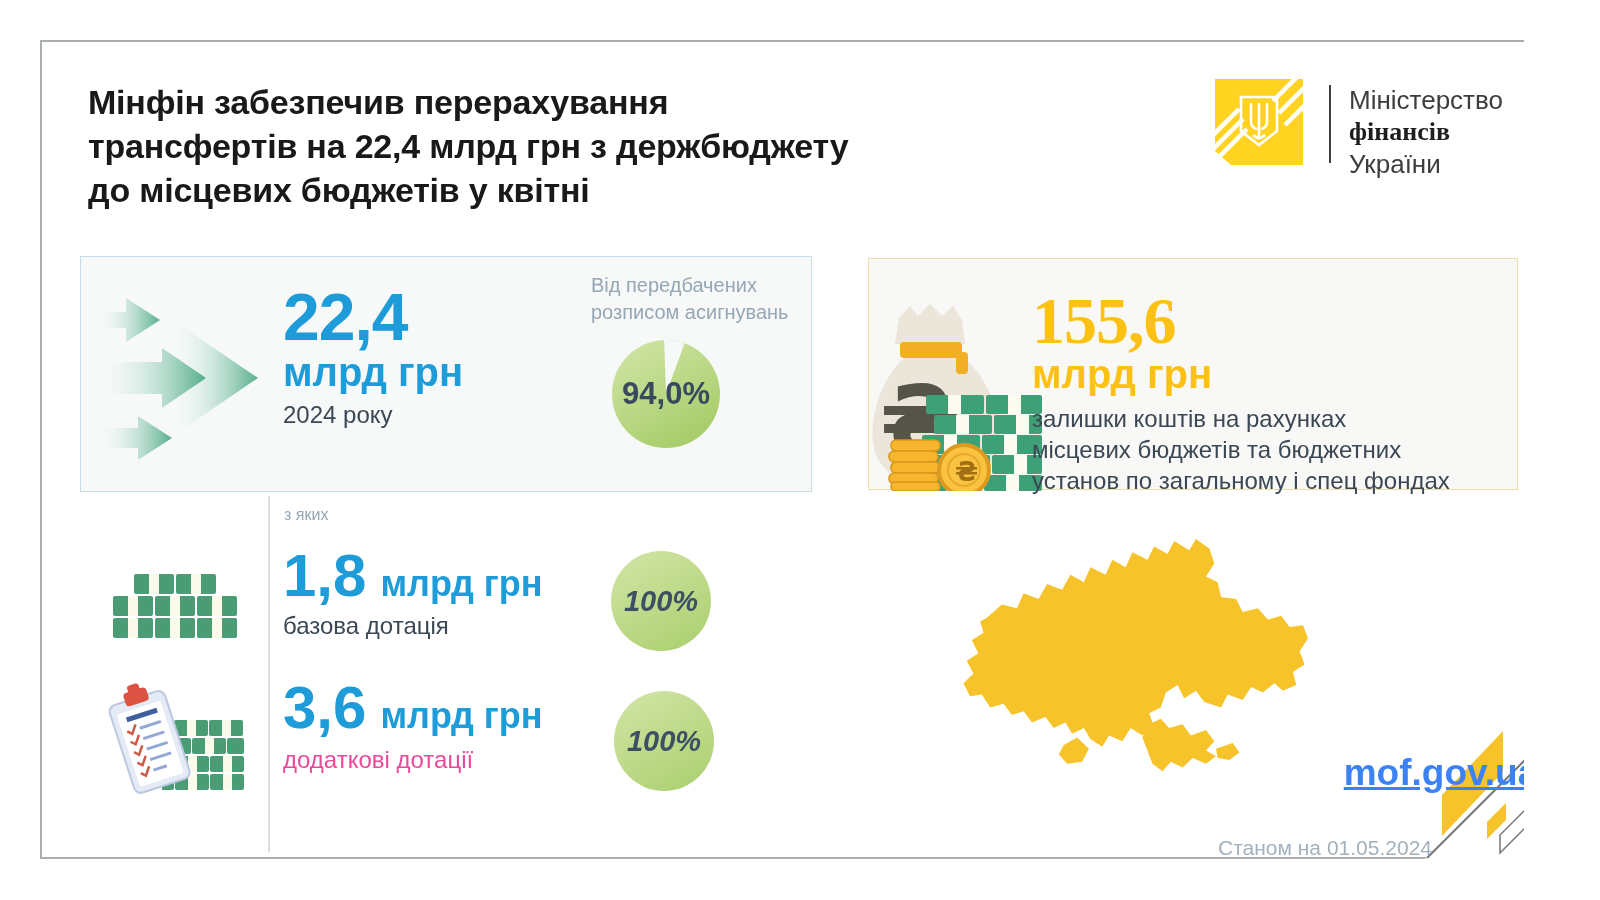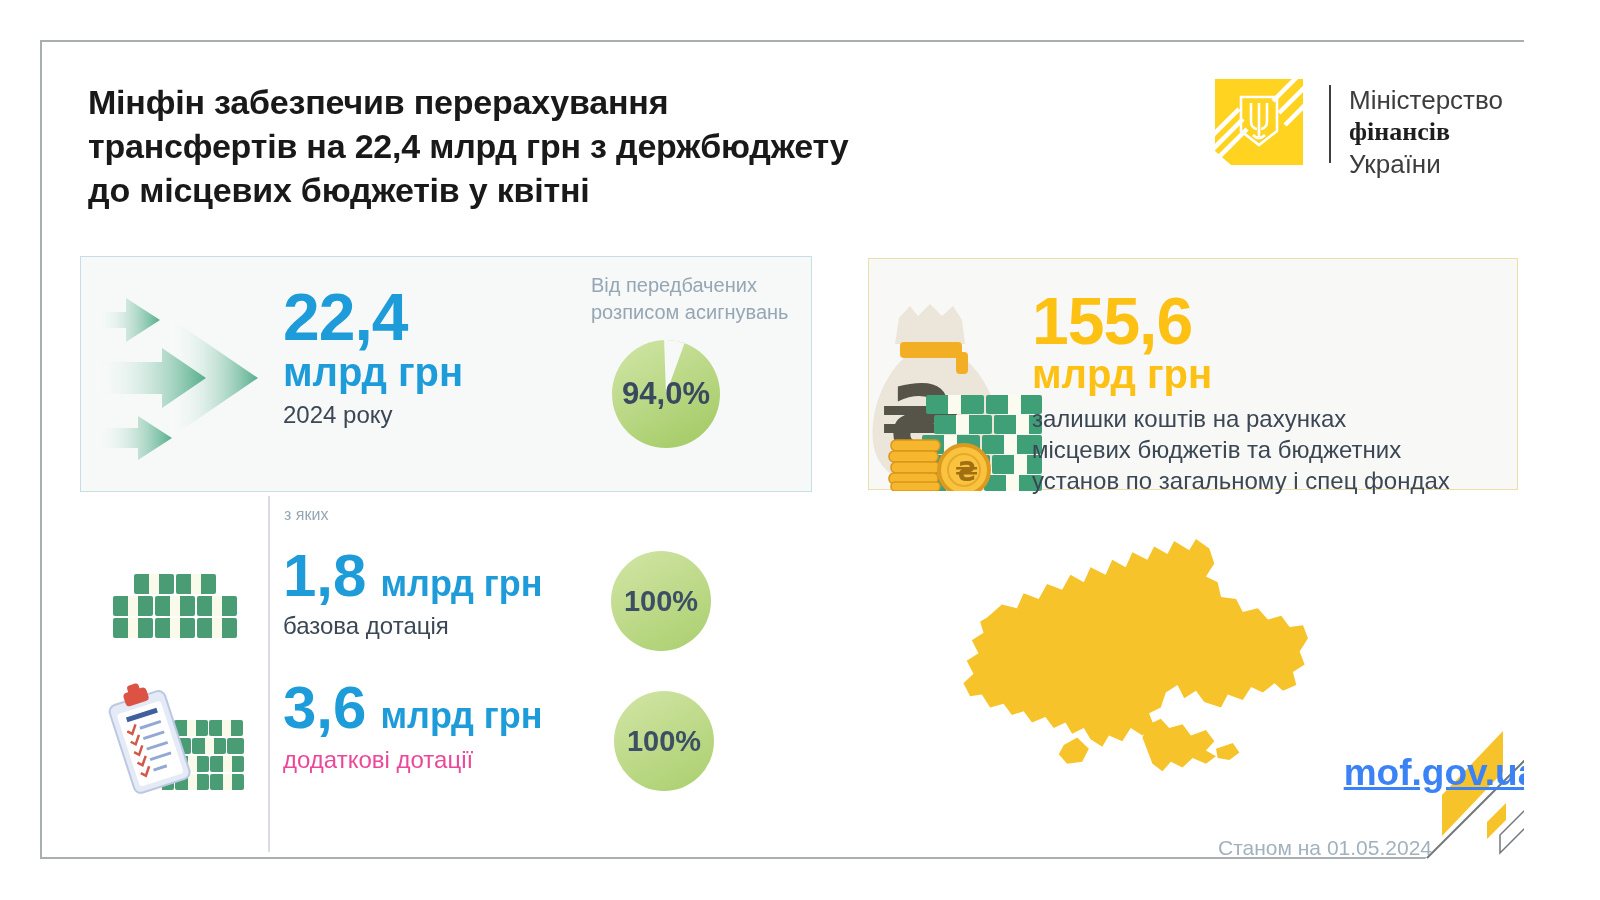--- a/index.html
+++ b/index.html
@@ -21,40 +21,40 @@
   .t-value{left:283px;top:284px;font-size:66px;line-height:66px;font-weight:bold;color:#1e9cd9;letter-spacing:-1px;}
   .t-unit{left:283px;top:350px;font-size:40px;line-height:44px;font-weight:bold;color:#1e9cd9;}
   .t-caption{left:283px;top:399px;font-size:24px;line-height:31px;color:#3b4754;}
   .pie-label{left:578px;top:272px;font-size:20px;line-height:27px;color:#95a6b4;margin-left:13px;}
   .pie-94{left:612px;top:340px;}
   .pie-94-text{left:598px;top:376px;width:136px;text-align:center;font-size:31px;font-weight:bold;color:#3a4a5e;}
 
   
   .box-balances{left:868px;top:258px;width:650px;height:232px;background:#f8f8f6;border:1px solid #ecdfab;box-sizing:border-box;}
   .money-icon{left:860px;top:302px;}
-  .b-value{left:1032px;top:288px;font-size:66px;line-height:66px;font-weight:bold;color:#fdc113;letter-spacing:-1px;}
+  .b-value{left:1032px;top:288px;font-size:66px;line-height:66px;font-weight:bold;color:#fdc113;letter-spacing:-1px;font-family:Liberation Serif, serif;}
   .b-unit{left:1032px;top:352px;font-size:40px;line-height:44px;font-weight:bold;color:#fdc113;}
   .b-caption{left:1032px;top:403px;font-size:24px;line-height:31px;color:#3b4754;}
 
   
   .v-divider{left:268px;top:496px;width:2px;height:356px;background:#d9dde1;}
   .intro{left:284px;top:506px;font-size:16px;color:#95a6b4;}
   .row-value{font-weight:bold;color:#1e9cd9;white-space:nowrap;}
   .row-value .big{font-size:60px;line-height:60px;}
   .row-value .med{font-size:36px;margin-left:14px;}
   .rv1{left:283px;top:546px;}
   .rv2{left:283px;top:678px;}
   .rc1{left:283px;top:612px;font-size:24px;color:#3b4754;}
   .rc2{left:283px;top:746px;font-size:24px;color:#ec4899;}
   .icon1{left:110px;top:560px;}
   .icon2{left:104px;top:680px;}
   .pct-circle{width:100px;height:100px;border-radius:50%;
       background:linear-gradient(150deg,#d2e5a6 0%,#aed173 90%);
       display:flex;align-items:center;justify-content:center;
-      font-size:29px;font-weight:bold;color:#3d4f63;}
+      font-size:29px;font-weight:bold;color:#3d4f63;font-style:italic;}
   .circle1{left:611px;top:551px;}
   .circle2{left:614px;top:691px;}
 
   
   .map{left:940px;top:526px;}
   .site{left:1340px;top:752px;width:202px;text-align:center;font-size:37px;font-weight:bold;color:#3b82f6;z-index:7;text-decoration:underline;}
   .asof{left:1218px;top:824px;font-size:21px;color:#a2b1be;z-index:7;margin-top:12px;}
   .deco{left:1380px;top:600px;z-index:5;}
 </style>
 </head>

